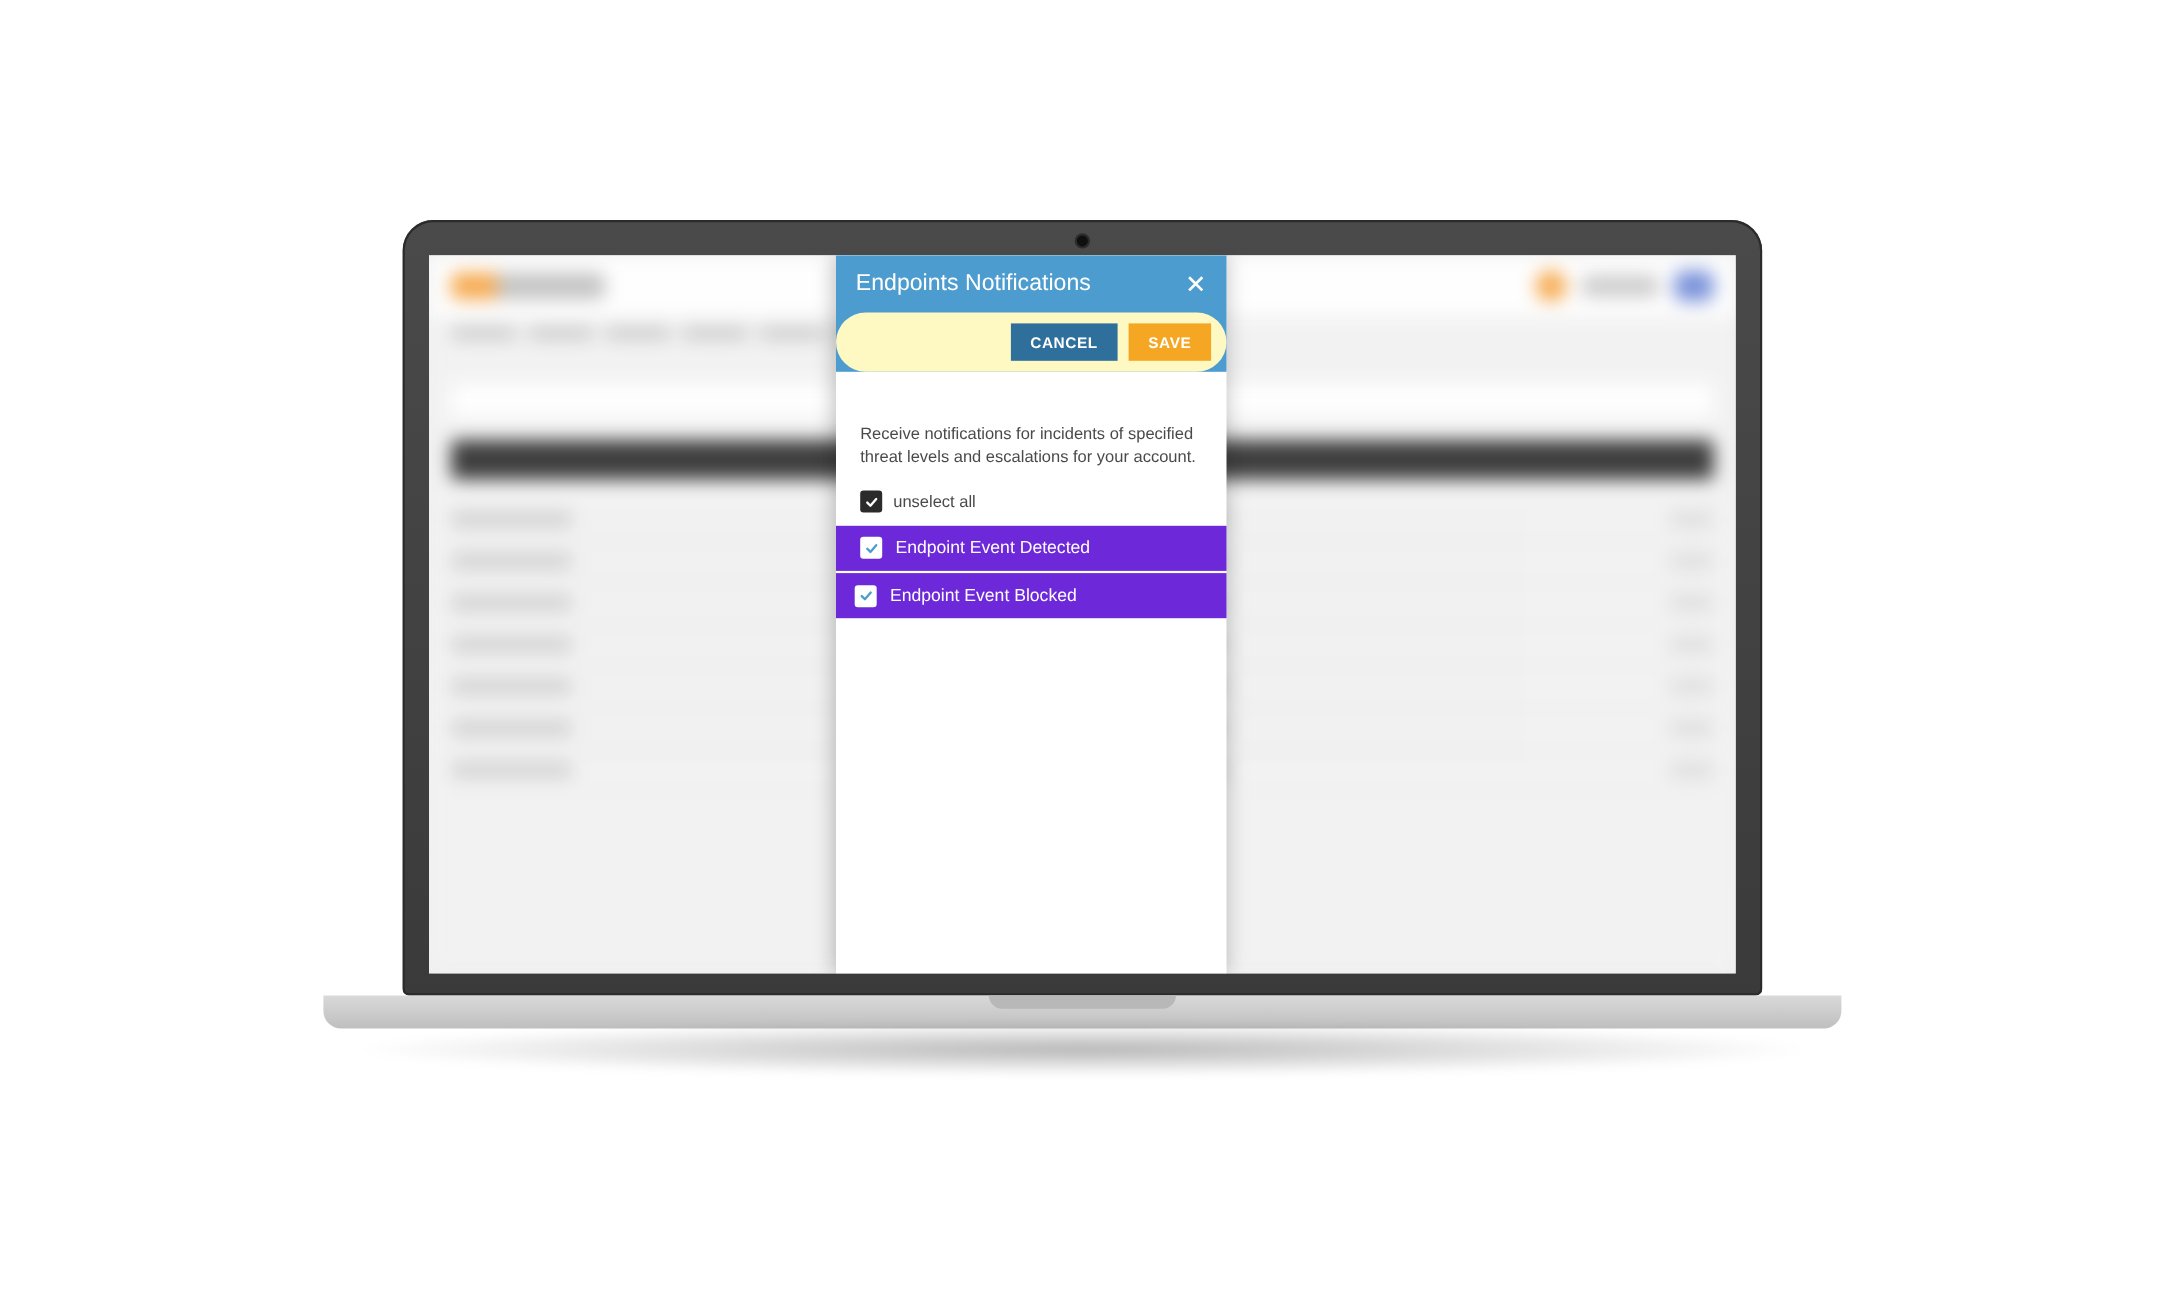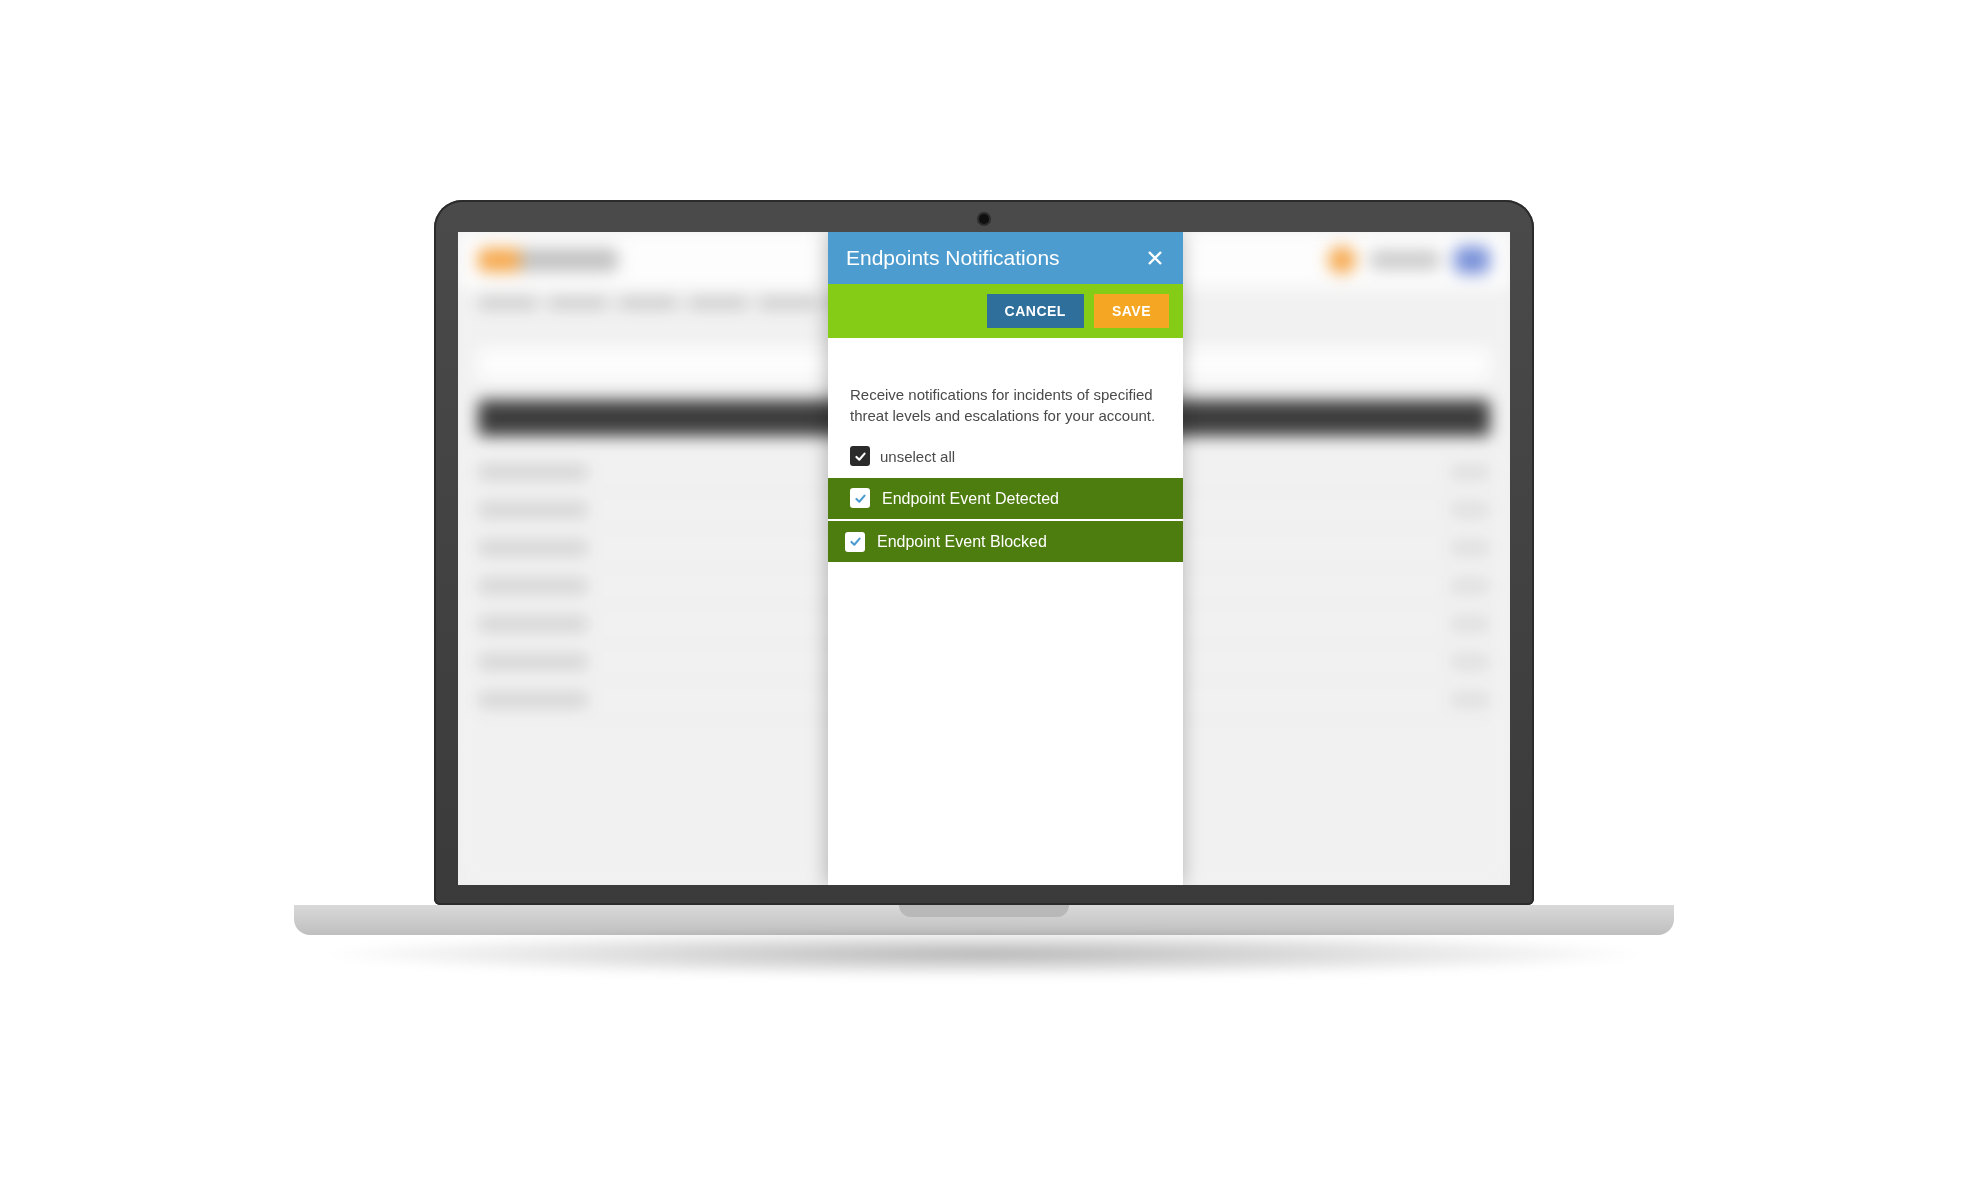--- a/index.html
+++ b/index.html
@@ -16,21 +16,21 @@
   }
 
   
   .device {
     position: relative;
     width: 1400px;
   }
   .screen-frame {
     position: relative;
     margin: 0 auto;
-    width: 1100px;
+    width: 1236px;
     height: 705px;
     background: linear-gradient(#4a4a4a, #3a3a3a);
     border-radius: 28px 28px 6px 6px;
     padding: 32px 24px 20px 24px;
     box-shadow: inset 0 0 0 2px #2b2b2b;
   }
   .camera {
     position: absolute;
     top: 14px;
     left: 50%;
@@ -145,25 +145,26 @@
     font-size: 21px;
     font-weight: 400;
   }
   .close-icon {
     width: 20px; height: 20px;
     cursor: pointer;
     display:flex;align-items:center;justify-content:center;
   }
   .close-icon svg { width: 16px; height: 16px; stroke:#fff; stroke-width:2.4; }
   .dialog-actions {
-    background: #84cc16;
+    background: #fef9c3;
     display:flex;
     justify-content:flex-end;
     gap: 10px;
     padding: 10px 14px;
+    border-radius: 27px;
   }
   .btn {
     border: none;
     padding: 9px 18px;
     font-size: 14px;
     font-weight: 700;
     letter-spacing: 0.5px;
     cursor: pointer;
     color:#fff;
   }
@@ -191,21 +192,21 @@
   .chk-dark { background:#2b2b2b; }
   .chk-light { background:#ffffff; }
   .chk svg { width:13px;height:13px; }
   .chk-dark svg { stroke:#fff; }
   .chk-light svg { stroke:#4d9ccf; }
 
   .option-list { margin: 0 -22px; }
   .option {
     display:flex; align-items:center; gap:12px;
     padding: 9px 22px;
-    background:#4d7c0f;
+    background:#6d28d9;
     color:#fff;
     font-size:16px;
     cursor:pointer;
   }
   .option + .option { margin-top: 2px; padding-left: 17px; }
 </style>
 </head>
 <body>
 
 <div class="device">

